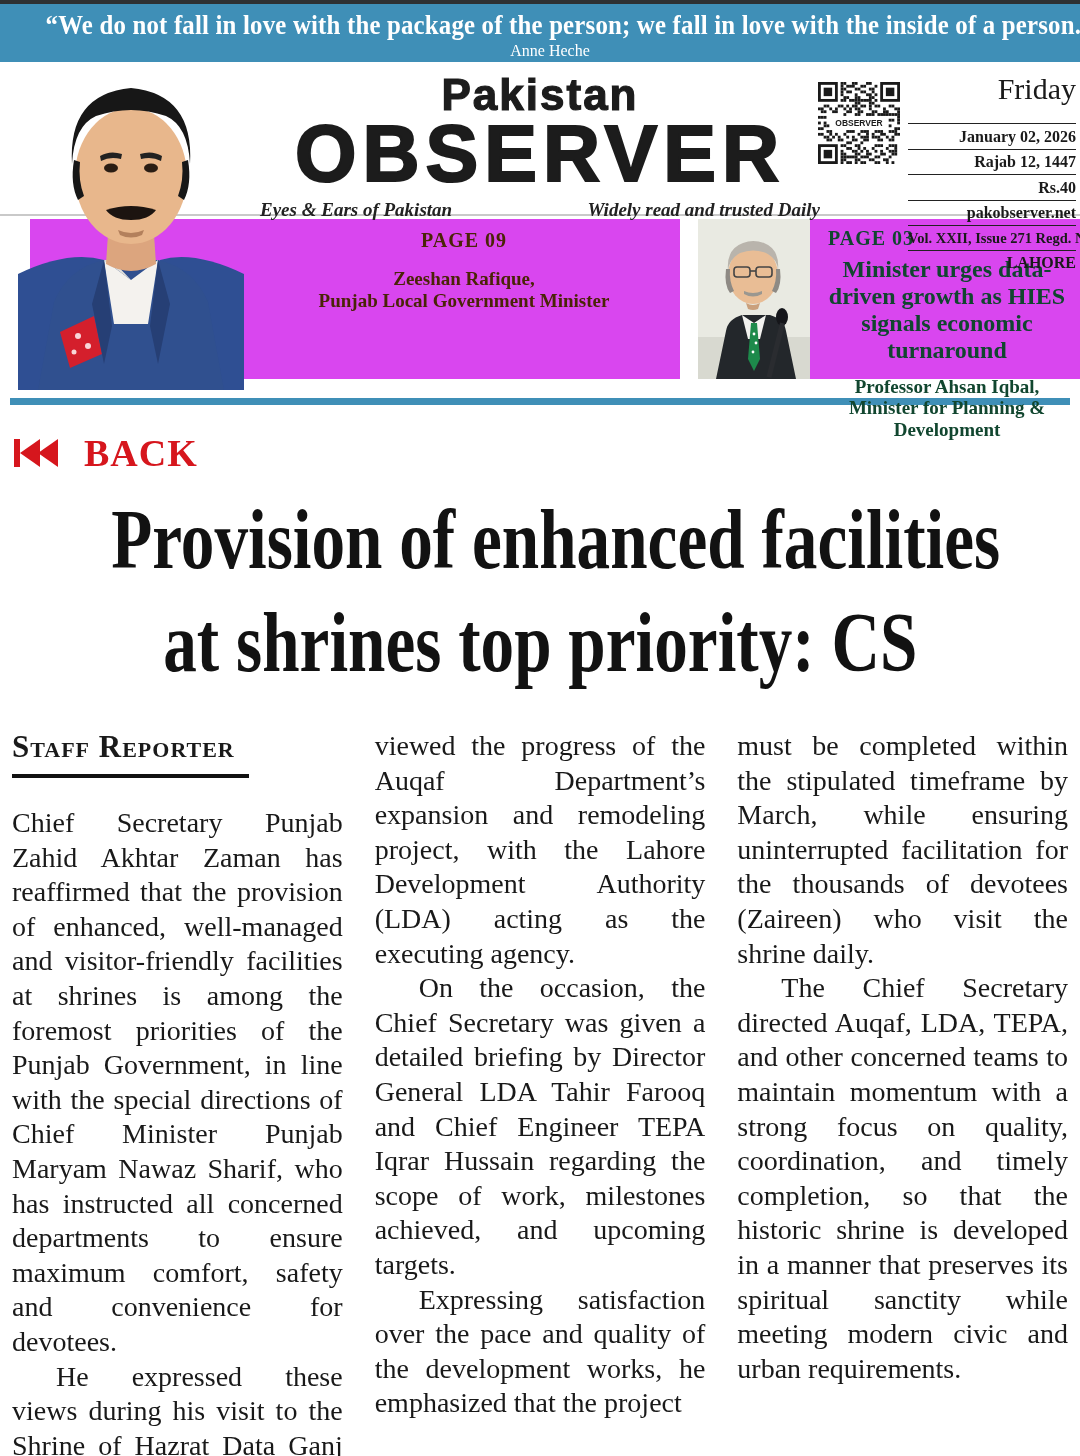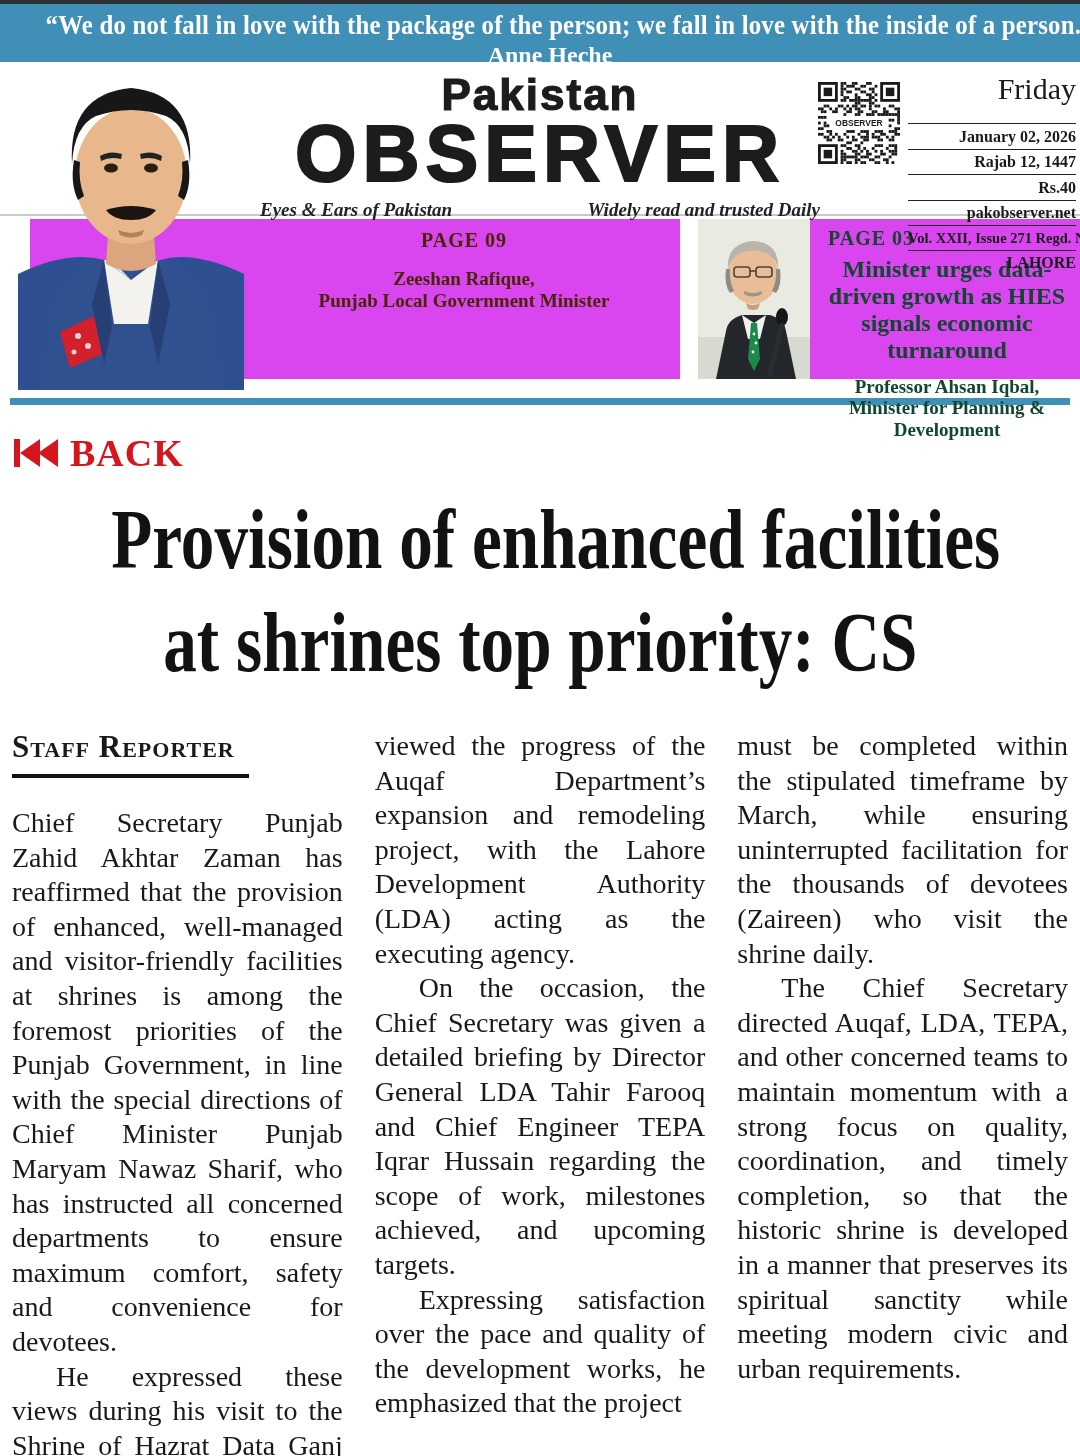--- a/index.html
+++ b/index.html
@@ -12,21 +12,21 @@
   
   .topline { height:4px; background:#2e3133; }
   .quotebar {
     height:58px; background:#3f8fb7; color:#fff; text-align:center;
     padding-top:6px;
   }
   .quotebar .quote {
     font-size:27px; font-weight:700; letter-spacing:.2px;
     display:inline-block; transform:scaleX(.92); white-space:nowrap;
   }
-  .quotebar .attr { font-size:24px; font-weight:700; margin-top:1px;margin-left:20px; }
+  .quotebar .attr { font-size:16px; font-weight:400; margin-top:1px;margin-left:20px; }
   
   .mastrow { position:relative; height:152px; }
   .mast-center { position:absolute; left:260px; top:8px; width:560px; text-align:center;
     font-family:"Liberation Sans", sans-serif; color:#1c1c1c; }
   .mast-top {
     font-size:44px; font-weight:bold; letter-spacing:2px;
     -webkit-text-stroke:1.2px #1c1c1c;
   }
   .mast-main {
     font-size:79px; font-weight:bold; letter-spacing:6px; line-height:.92;
@@ -58,21 +58,21 @@
   }
   .teaser-right .teaser-page { text-align:left; }
   .teaser-right .teaser-title { font-size:24px; font-weight:700; line-height:1.12; text-align:center; margin-top:6px; }
   .teaser-right .teaser-credit { margin-top:12px; font-size:19px; font-weight:700; line-height:1.15; text-align:center; }
   
   .portrait1 { position:absolute; left:8px; top:64px; width:246px; height:326px; }
   
   .teal-rule { height:7px; background:#3f8fb7; margin:19px 10px 0; }
   .back-row { padding:0 14px; margin-top:26px; }
   .back-btn {
-    display:inline-flex; align-items:center; gap:12px; background:none; border:none;
+    display:inline-flex; align-items:center; gap:26px; background:none; border:none;
     color:#d6161d; font-family:"Liberation Serif", serif; font-weight:700;
     font-size:38px; letter-spacing:1px; cursor:pointer;
   }
   .back-btn svg { display:block; }
   
   .headline { margin-top:22px; text-align:center; color:#121212; font-weight:700; }
   .hl-line { display:block; line-height:86px; }
   .hl-line span { display:inline-block; white-space:nowrap; transform:scaleX(.8); transform-origin:50% 50%; font-size:84px; }
   
   .columns { display:flex; gap:32px; padding:0 12px; margin-top:26px; }

